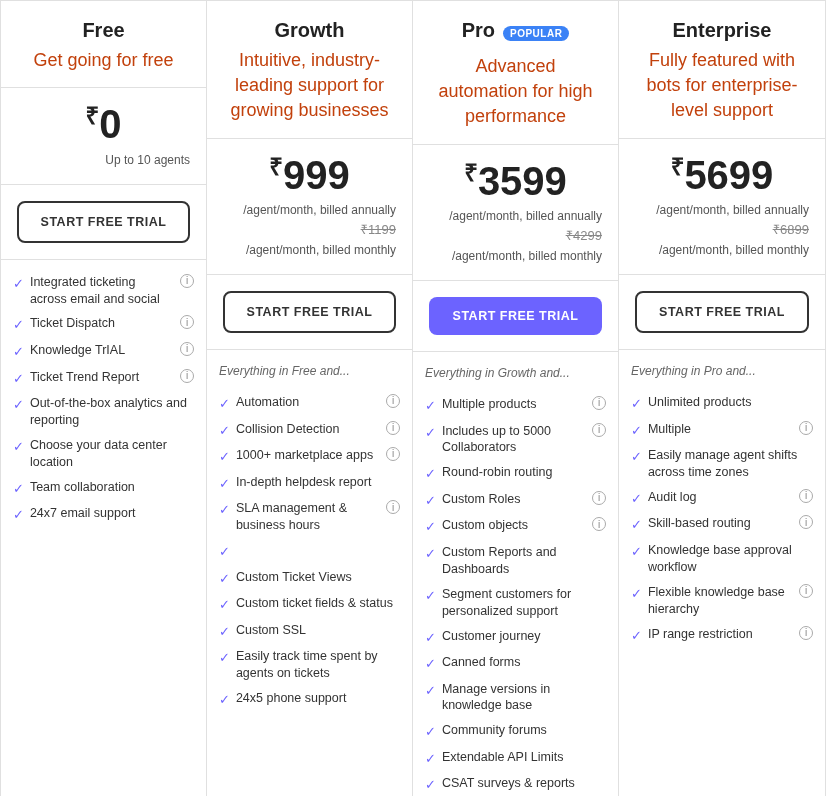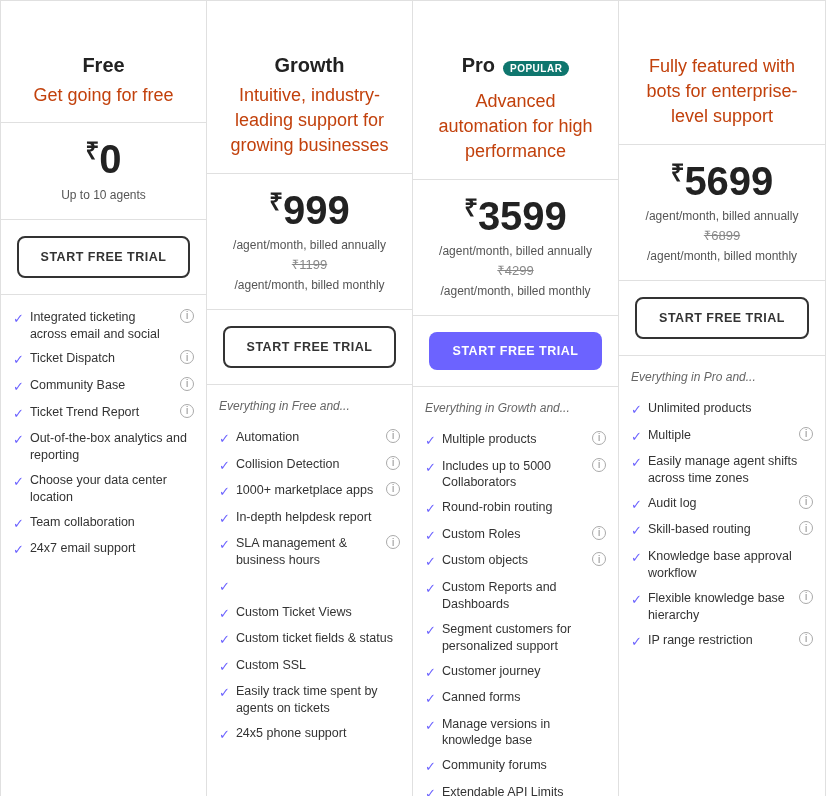--- a/index.html
+++ b/index.html
@@ -1,28 +1,28 @@
 <!DOCTYPE html>
 <html><head>
   <meta charset="utf-8">
   <style>
     * { box-sizing: border-box; margin: 0; padding: 0; }
     body { font-family: -apple-system, BlinkMacSystemFont, 'Segoe UI', sans-serif; background: #fff; font-size: 13px; color: #333; }
     .pricing-table { display: grid; grid-template-columns: repeat(4, 1fr); border: 1px solid #e0e0e0; width: 826px; min-height: 796px; }
     .col { border-right: 1px solid #e0e0e0; display: flex; flex-direction: column; }
     .col:last-child { border-right: none; }
-    .col-header { padding: 18px 16px 14px; text-align: center; border-bottom: 1px solid #e0e0e0; margin-top: 35px; }
+    .col-header { padding: 18px 16px 14px; text-align: center; border-bottom: 1px solid #e0e0e0; }
     .plan-name { font-size: 20px; font-weight: 700; color: #222; margin-bottom: 6px; }
     .plan-name-row { display: flex; align-items: center; justify-content: center; gap: 8px; margin-bottom: 6px; }
-    .popular-badge { background: #0f766e; color: #fff; font-size: 10px; font-weight: 700; padding: 2px 7px; border-radius: 10px; text-transform: uppercase; letter-spacing: 0.5px; }
+    .popular-badge { background: #3b82f6; color: #fff; font-size: 10px; font-weight: 700; padding: 2px 7px; border-radius: 10px; text-transform: uppercase; letter-spacing: 0.5px; }
     .plan-desc { font-size: 18px; color: #c2410c; line-height: 1.4; }
     .col-price { padding: 16px 16px 14px; text-align: center; border-bottom: 1px solid #e0e0e0; }
     .price-main { font-size: 40px; font-weight: 800; color: #222; line-height: 1; margin-bottom: 6px; }
     .price-currency { font-size: 24px; font-weight: 700; vertical-align: super; }
-    .price-sub { font-size: 12px; color: #555; line-height: 1.6; }
+    .price-sub { font-size: 12px; color: #555; line-height: 1.6; text-align: right; }
     .price-strikethrough { text-decoration: line-through; color: #888; font-size: 13px; }
     .col-action { padding: 16px; border-bottom: 1px solid #e0e0e0; display: flex; justify-content: center; }
     .btn-trial { padding: 12px 18px; font-size: 12.5px; font-weight: 700; letter-spacing: 0.5px; cursor: pointer; border-radius: 8px; text-transform: uppercase; width: 100%; }
     .btn-outline { border: 2px solid #333; background: #fff; color: #333; }
     .btn-filled { border: none; background: #6c63ff; color: #fff; }
     .col-features { padding: 14px 12px; flex: 1; }
     .feature-section-title { font-size: 12px; color: #666; font-style: italic; margin-bottom: 16px; }
     .feature-item { display: flex; align-items: flex-start; gap: 6px; margin-bottom: 8px; line-height: 1.35; font-size: 12.5px; color: #333; }
     .check-icon { color: #6c63ff; font-size: 13px; flex-shrink: 0; margin-top: 1px; }
     .info-icon { display: inline-flex; align-items: center; justify-content: center; width: 14px; height: 14px; border-radius: 50%; border: 1px solid #aaa; color: #888; font-size: 10px; cursor: pointer; flex-shrink: 0; margin-left: 2px; }
@@ -50,21 +50,21 @@
           <span class="feature-text">Integrated ticketing across email and social</span>
           <span class="info-icon">i</span>
         </div>
         <div class="feature-item">
           <span class="check-icon">✓</span>
           <span class="feature-text">Ticket Dispatch</span>
           <span class="info-icon">i</span>
         </div>
         <div class="feature-item">
           <span class="check-icon">✓</span>
-          <span class="feature-text">Community Base</span>
+          <span class="feature-text">Knowledge TrIAL</span>
           <span class="info-icon">i</span>
         </div>
         <div class="feature-item">
           <span class="check-icon">✓</span>
           <span class="feature-text">Ticket Trend Report</span>
           <span class="info-icon">i</span>
         </div>
         <div class="feature-item">
           <span class="check-icon">✓</span>
           <span class="feature-text">Out-of-the-box analytics and reporting</span>
@@ -225,20 +225,21 @@
         </div>
         <div class="feature-item">
           <span class="check-icon">✓</span>
           <span class="feature-text">Multiple SLA policies &amp; business hours</span>
           <span class="info-icon">i</span>
         </div>
       </div>
     </div>
     <div class="col">
       <div class="col-header">
+        <div class="plan-name">Enterprise</div>
         <div class="plan-desc">Fully featured with bots for enterprise-level support</div>
       </div>
       <div class="col-price">
         <div class="price-main"><span class="price-currency">₹</span>5699</div>
         <div class="price-sub">/agent/month, billed annually</div>
         <div class="price-sub price-strikethrough">₹6899</div>
         <div class="price-sub">/agent/month, billed monthly</div>
       </div>
       <div class="col-action">
         <button class="btn-trial btn-outline">START FREE TRIAL</button>

